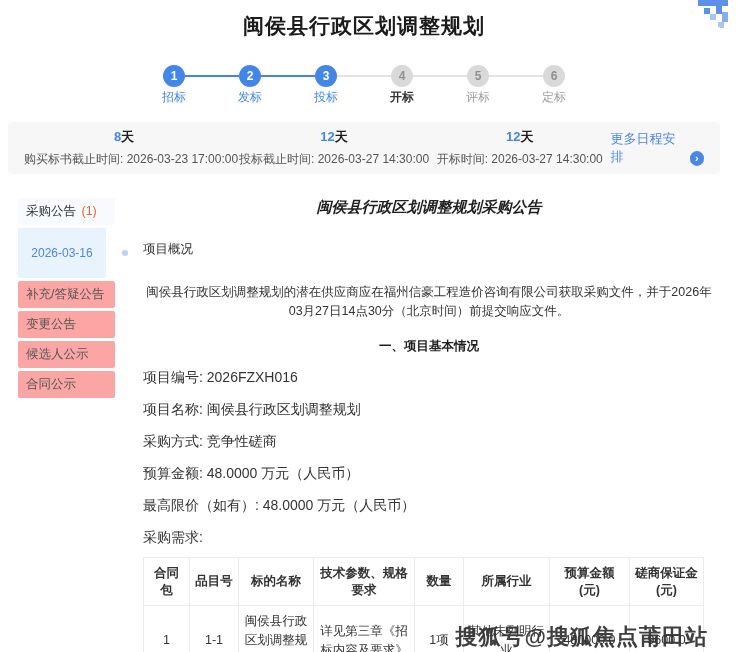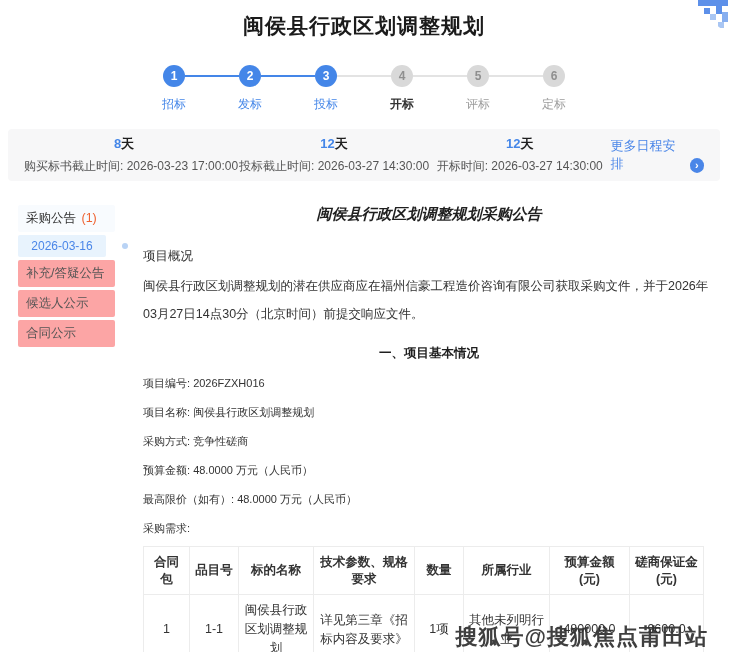--- a/index.html
+++ b/index.html
@@ -11,21 +11,21 @@
   .page-title { padding-top:12px; text-align:center; font-size:21px; font-weight:bold; color:#1b1b1b; letter-spacing:1px; }
   .qr-corner { position:absolute; top:0; right:0; width:44px; height:34px; }
 
   
   .stepper { display:flex; justify-content:center; margin-top:25px; }
   .step { position:relative; width:76px; display:flex; flex-direction:column; align-items:center; }
   .step .circle { position:relative; z-index:2; width:22px; height:22px; border-radius:50%;
     background:#4486e8; color:#fff; font-size:12px; font-weight:bold;
     display:flex; align-items:center; justify-content:center; }
   .step.inactive .circle { background:#d9d9d9; color:#8f8f8f; }
-  .step .slabel { margin-top:9px; font-size:12px; color:#4486e8; }
+  .step .slabel { margin-top:2px; font-size:12px; color:#4486e8; }
   .step.inactive .slabel { color:#9c9c9c; }
   .step.inactive .slabel.strong { color:#333; font-weight:bold; }
   .step.has-line::before { content:""; position:absolute; top:10px; right:calc(50% + 11px);
     width:54px; height:2px; background:#e3e3e3; z-index:1; }
   .step.line-active::before { background:#4486e8; }
 
   
   .schedule-bar { margin:16px 8px 0; height:52px; background:#f7f7f8; border-radius:4px;
     display:flex; align-items:center; padding:0 16px; }
   .sched-group { text-align:center; }
@@ -42,32 +42,32 @@
   
   .layout { display:flex; align-items:flex-start; margin:24px 8px 0 18px; }
 
   
   .sidebar { width:97px; flex:none; }
   .side-item { background:#fca5a5; color:#555; font-size:12.5px; padding:5px 8px; margin-bottom:3px;
     border-radius:2px; cursor:pointer; white-space:nowrap; }
   .side-item.active { background:#f8fbfe; color:#333; }
   .side-item .cnt { color:#ef6230; margin-left:2px; }
   .side-date { position:relative; background:#e8f3fd; color:#4a86e8; font-size:12px; text-align:center;
-    padding:4px 0; margin-bottom:3px; border-radius:2px; cursor:pointer; width:88px; }
+    padding:18px 0; margin-bottom:3px; border-radius:2px; cursor:pointer; width:88px; }
   .side-date .dot { position:absolute; right:-22px; top:50%; transform:translateY(-50%);
     width:6px; height:6px; border-radius:50%; background:#b9d3f5; }
 
   
   .main { margin-left:28px; width:572px; position:relative; }
   .ann-title { text-align:center; font-size:15px; font-weight:bold; color:#1f1f1f;font-style:italic; }
   .para { font-size:12.5px; color:#333; }
   .overview-head { margin-top:24px; }
-  .overview-text { margin-top:7px; line-height:28px; }
+  .overview-text { margin-top:25px; line-height:19px;text-align:center; }
   .section-head { margin-top:17px; font-weight:bold; color:#1f1f1f;text-align:center; }
-  .field { margin-top:14px; font-size:11px; color:#333; }
+  .field { margin-top:14px; font-size:14px; color:#333; }
 
   
   .demand-table { margin-top:10px; width:560px; border-collapse:collapse; table-layout:fixed; }
   .demand-table th, .demand-table td { border:1px solid #ececec; font-size:12.5px; color:#333;
     text-align:center; vertical-align:middle; padding:6px 4px; }
   .demand-table th { font-weight:bold; line-height:17px; white-space:pre-line; height:48px; }
   .demand-table td { line-height:19px; height:66px; }
 
   
   .watermark { position:absolute; right:20px; bottom:0; font-size:22px; font-weight:bold;
@@ -144,20 +144,23 @@
       <div class="side-item active">
         <span>采购公告</span>
         <span class="cnt">(1)</span>
       </div>
       <div class="side-date">
         <span>2026-03-16</span>
         <span class="dot"></span>
       </div>
       <div class="side-item">
         <span>补充/答疑公告</span>
+      </div>
+      <div class="side-item">
+        <span>变更公告</span>
       </div>
       <div class="side-item">
         <span>候选人公示</span>
       </div>
       <div class="side-item">
         <span>合同公示</span>
       </div>
     </nav>
 
     <main class="main">

